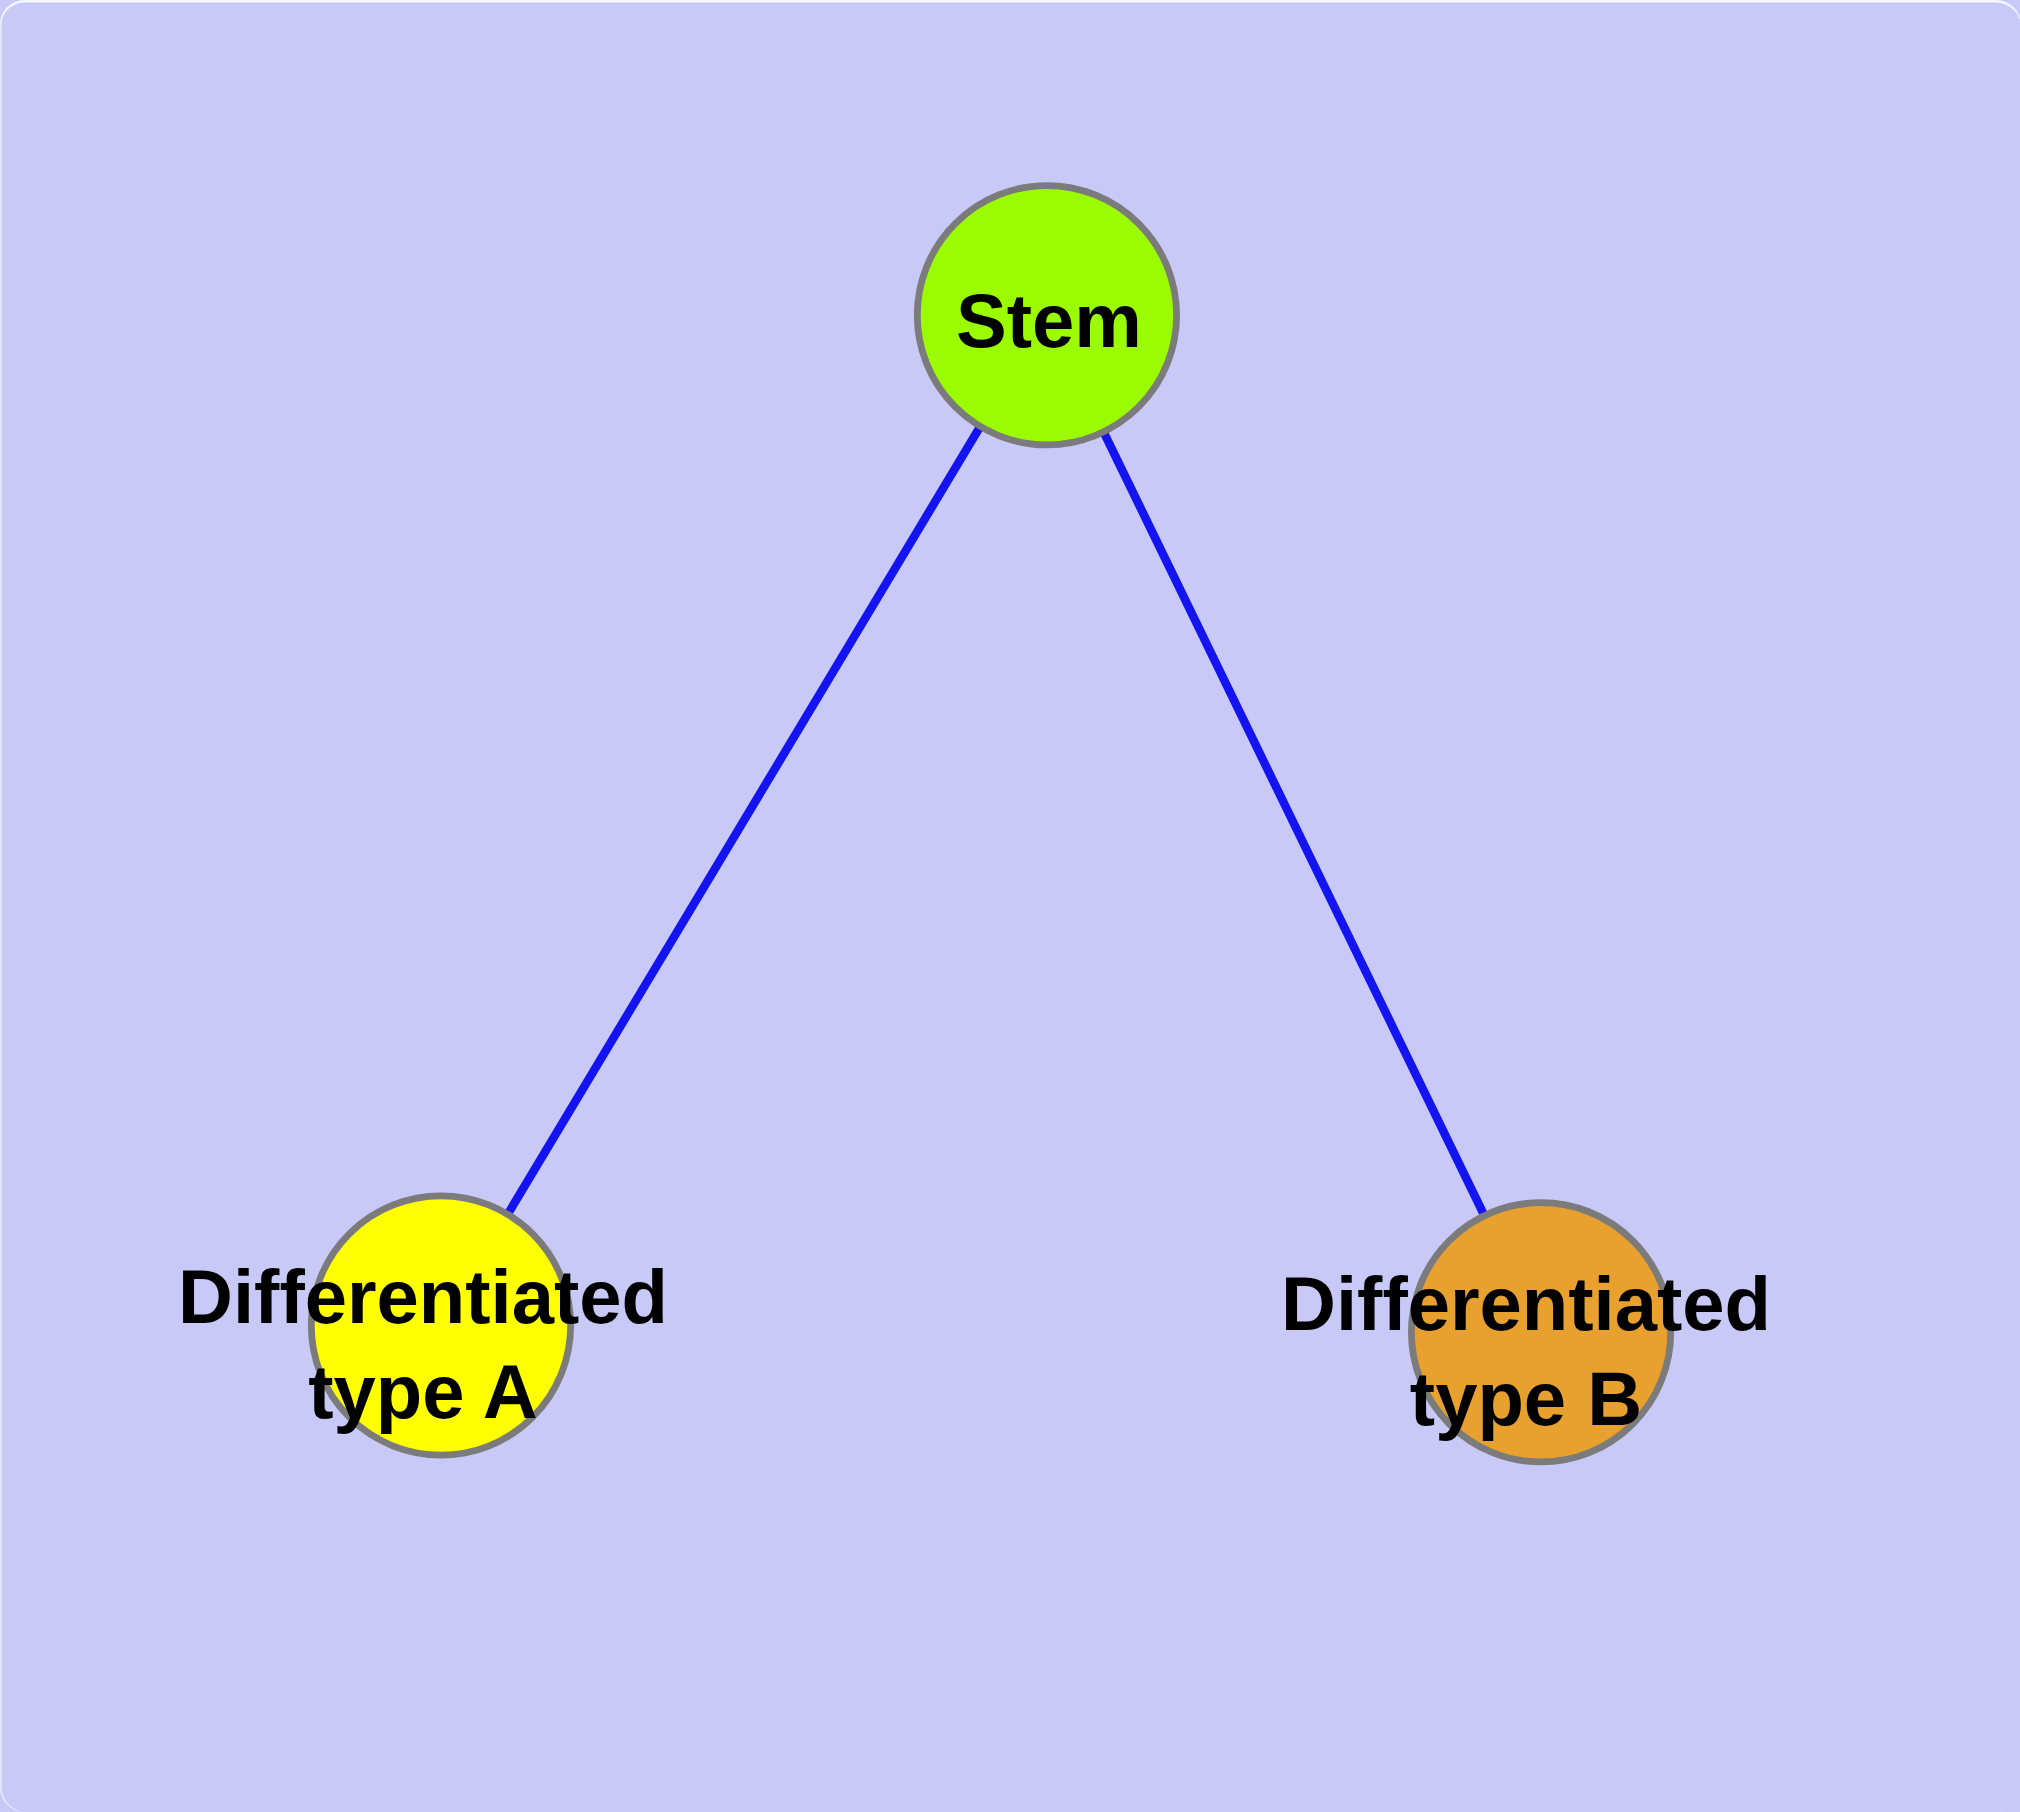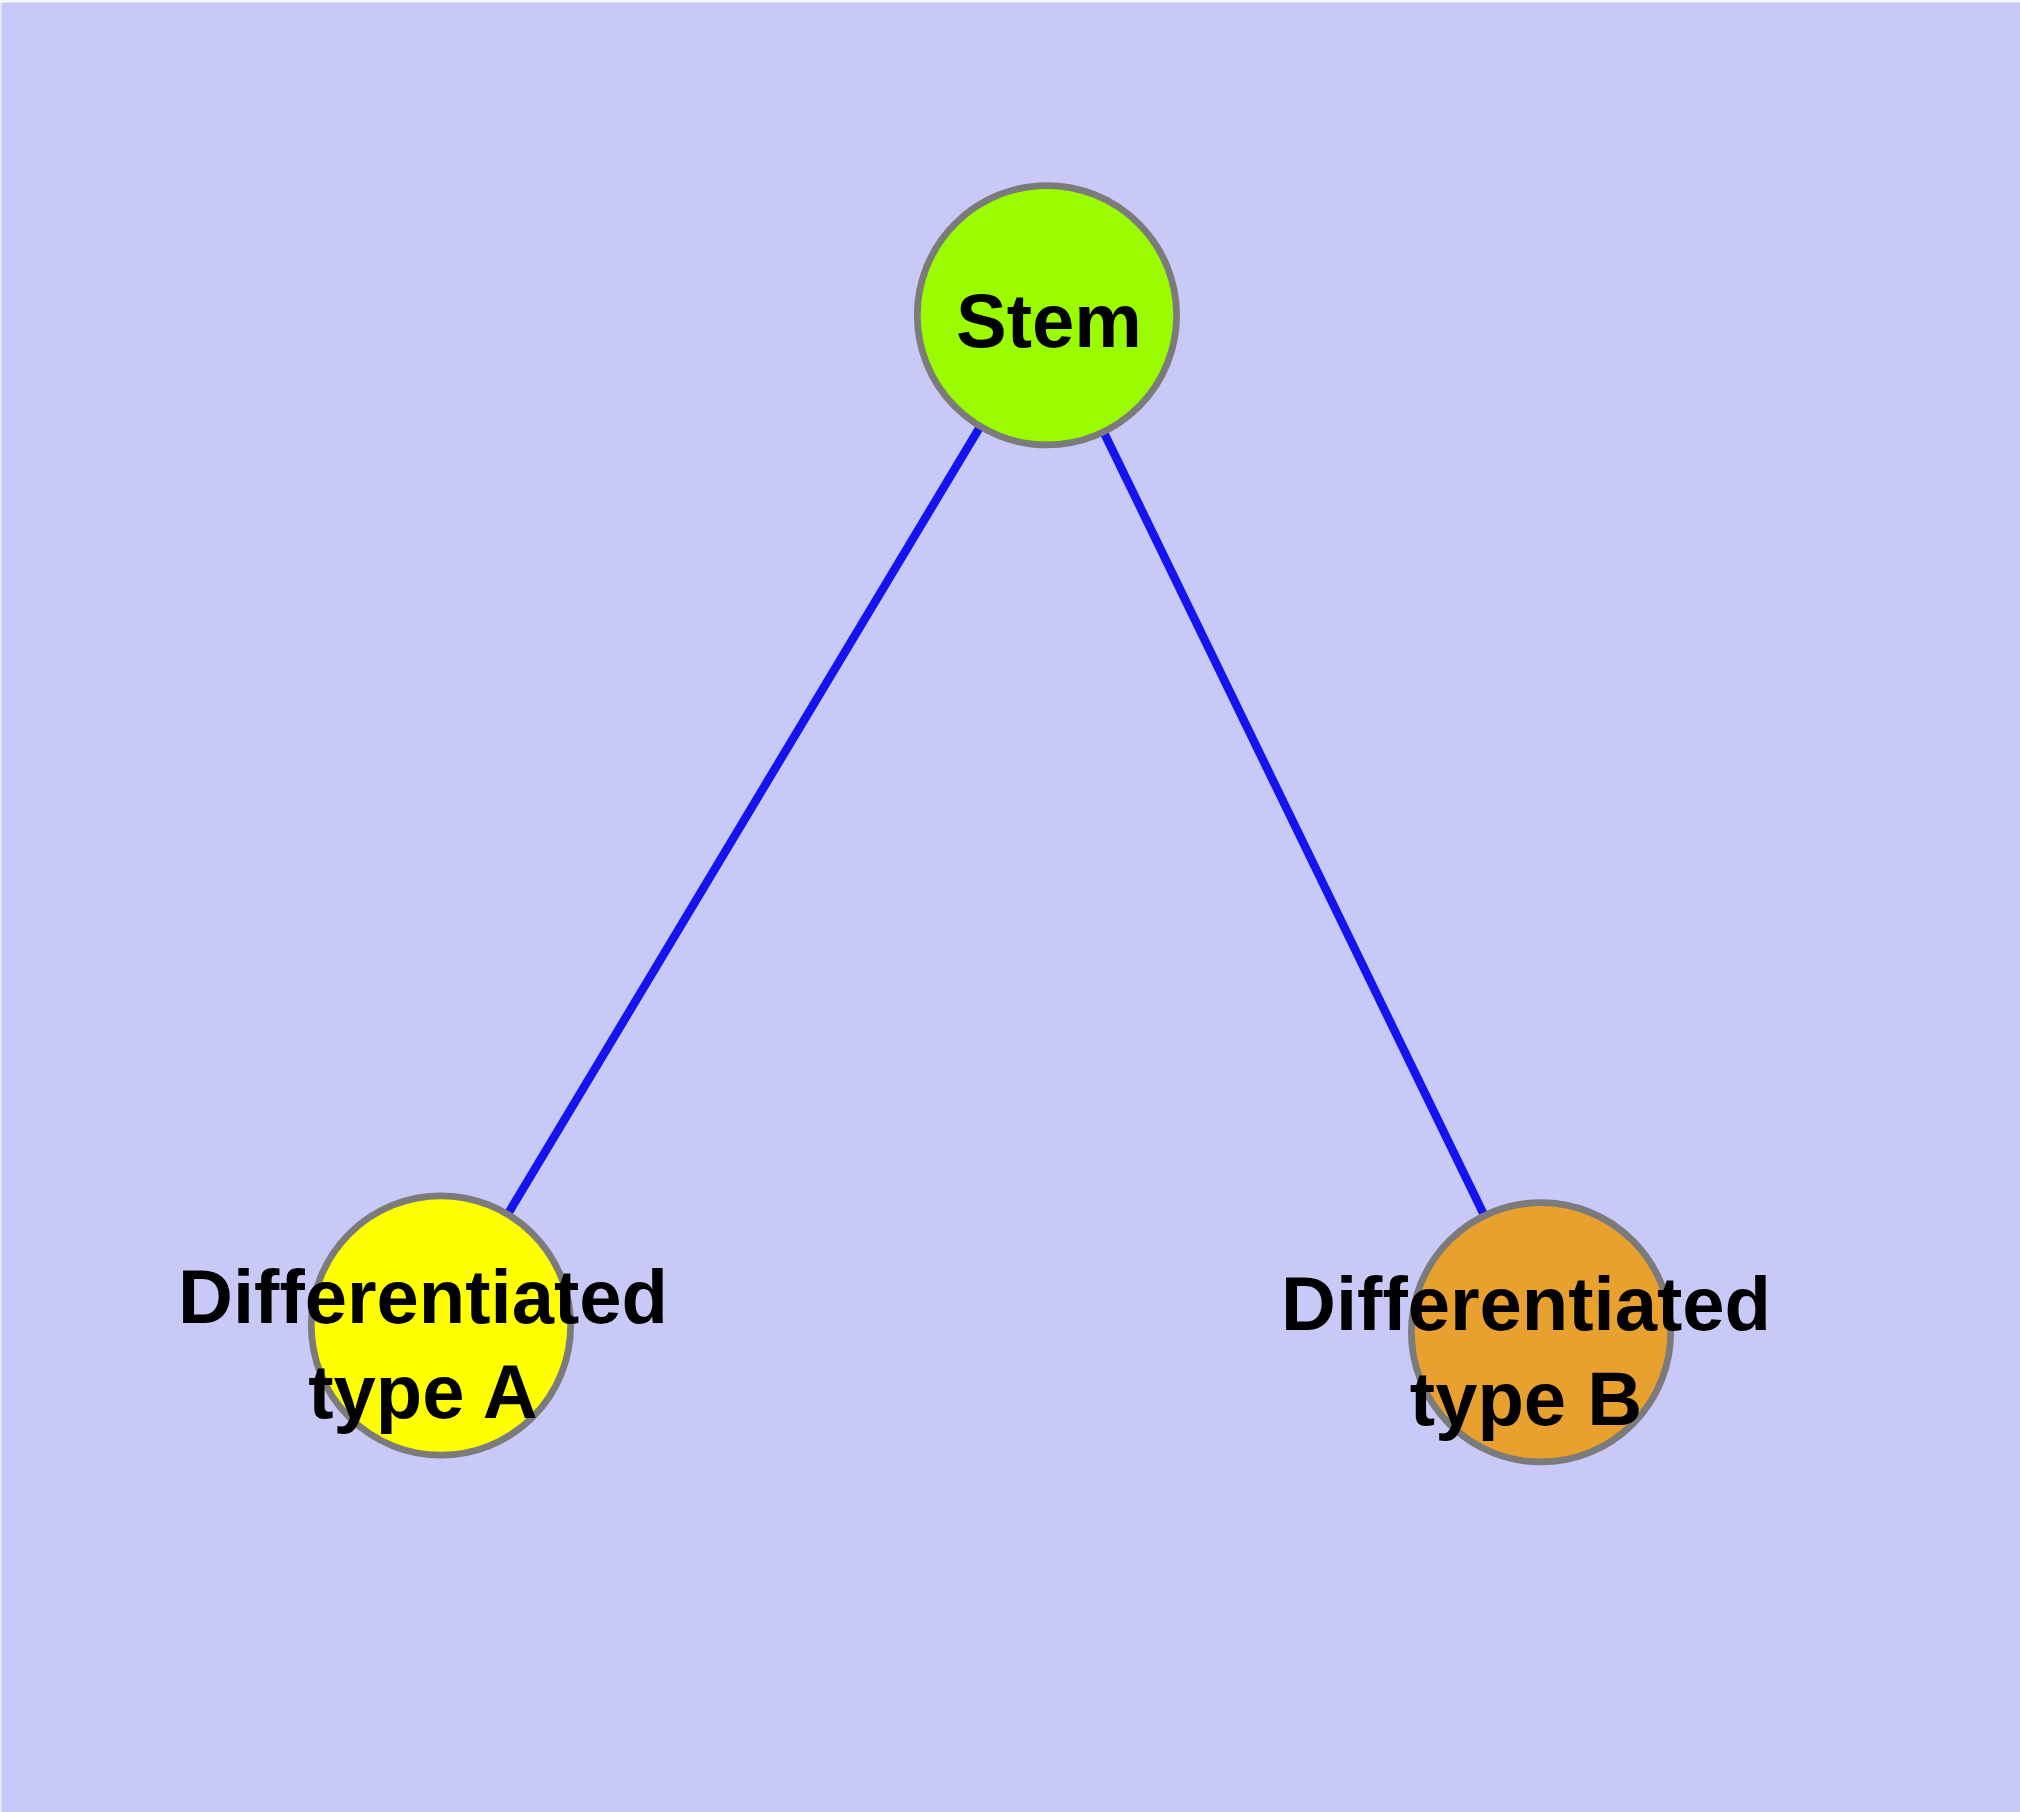--- a/index.html
+++ b/index.html
@@ -8,20 +8,21 @@
     background: #C9C9F7;
   }
   .stage {
     position: relative;
     width: 2021px;
     height: 1812px;
     background: #C9C9F7;
     overflow: hidden;
     box-shadow: inset 0 2.5px 0 rgba(255,255,255,0.85), inset 1.7px 0 0 rgba(255,255,255,0.6);
     font-family: "Liberation Sans", sans-serif;
+    border-radius: 25px;
   }
   svg.diagram {
     position: absolute;
     left: 0;
     top: 0;
     width: 2021px;
     height: 1812px;
     display: block;
   }
   svg.diagram line.edge {

